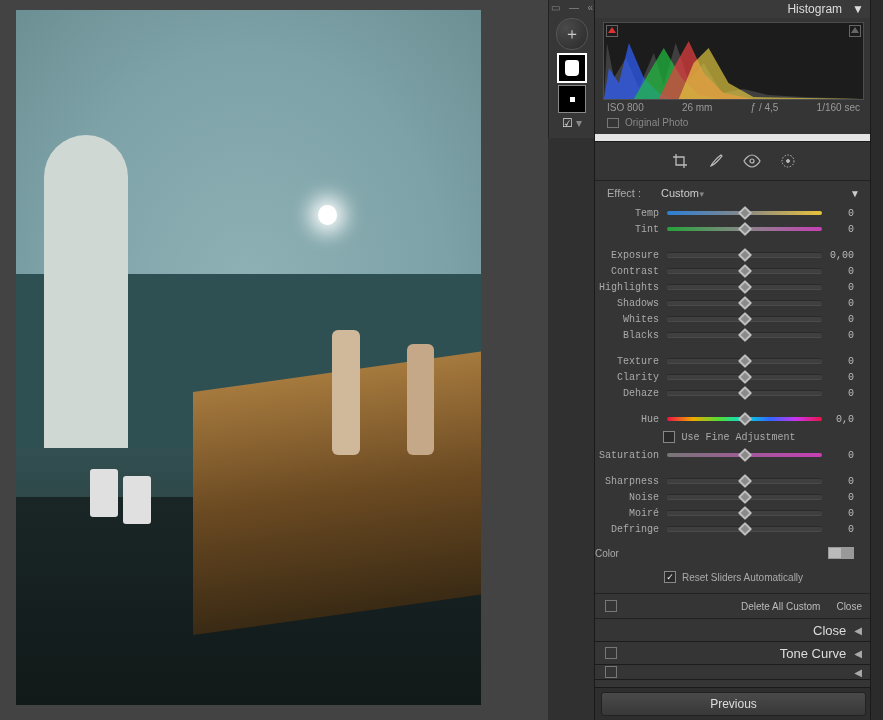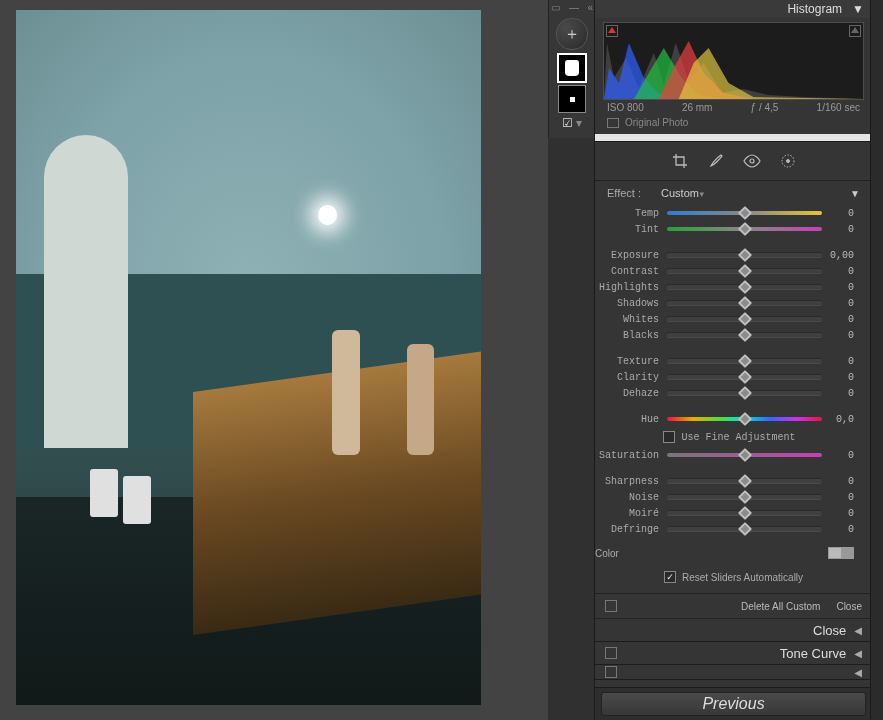--- a/index.html
+++ b/index.html
@@ -213,21 +213,21 @@
   .section-bar .tri { margin-left:8px; color:#aaa; font-size:10px;}
 
   .bottom-btns {
     display:flex; gap:8px; padding:4px 6px 4px 6px;
     background:#2e2e2e; border-top:1px solid #1a1a1a;
   }
   .bottom-btns button {
     flex:1; height:24px;
     background:linear-gradient(#4a4a4a,#383838);
     border:1px solid #222; border-radius:3px;
-    color:#ddd; font-size:16px;font-style:italic;
+    color:#ddd; font-size:12px;
   }
   
   .scroll-strip {
     position:absolute; right:0; top:0; width:12px; height:720px;
     background:#2b2b2b; border-left:1px solid #1a1a1a;
   }
   .panel-scroll,.right-panel{ margin-right:0; }
   .right-panel{ width:277px; }
 </style>
 </head>

